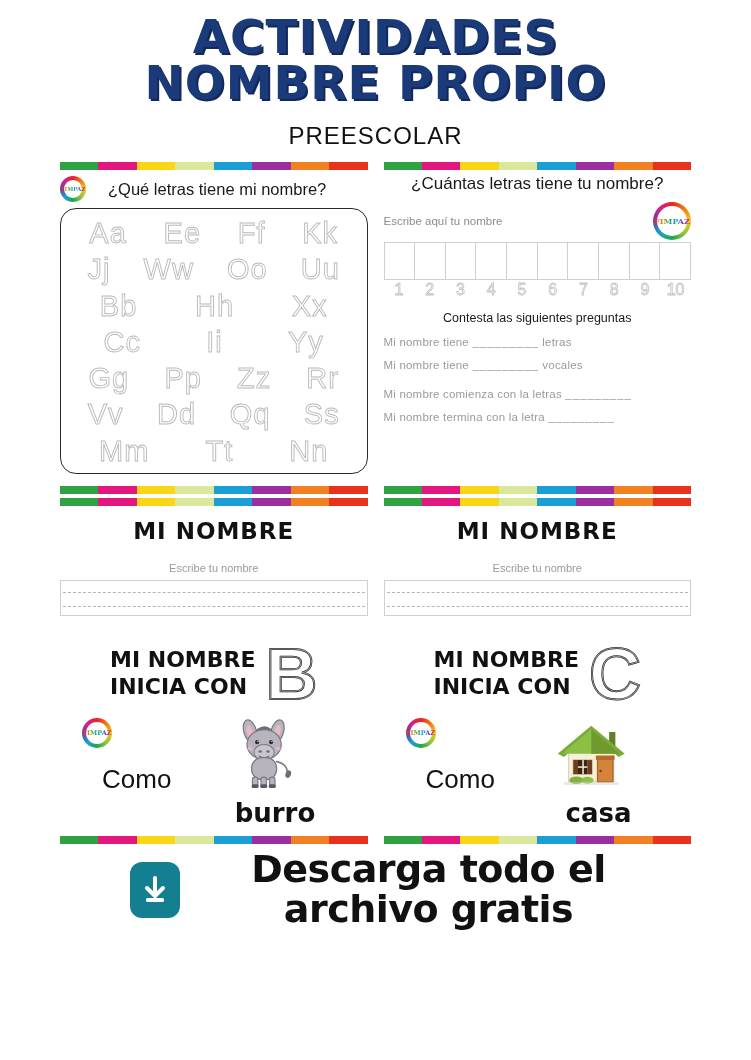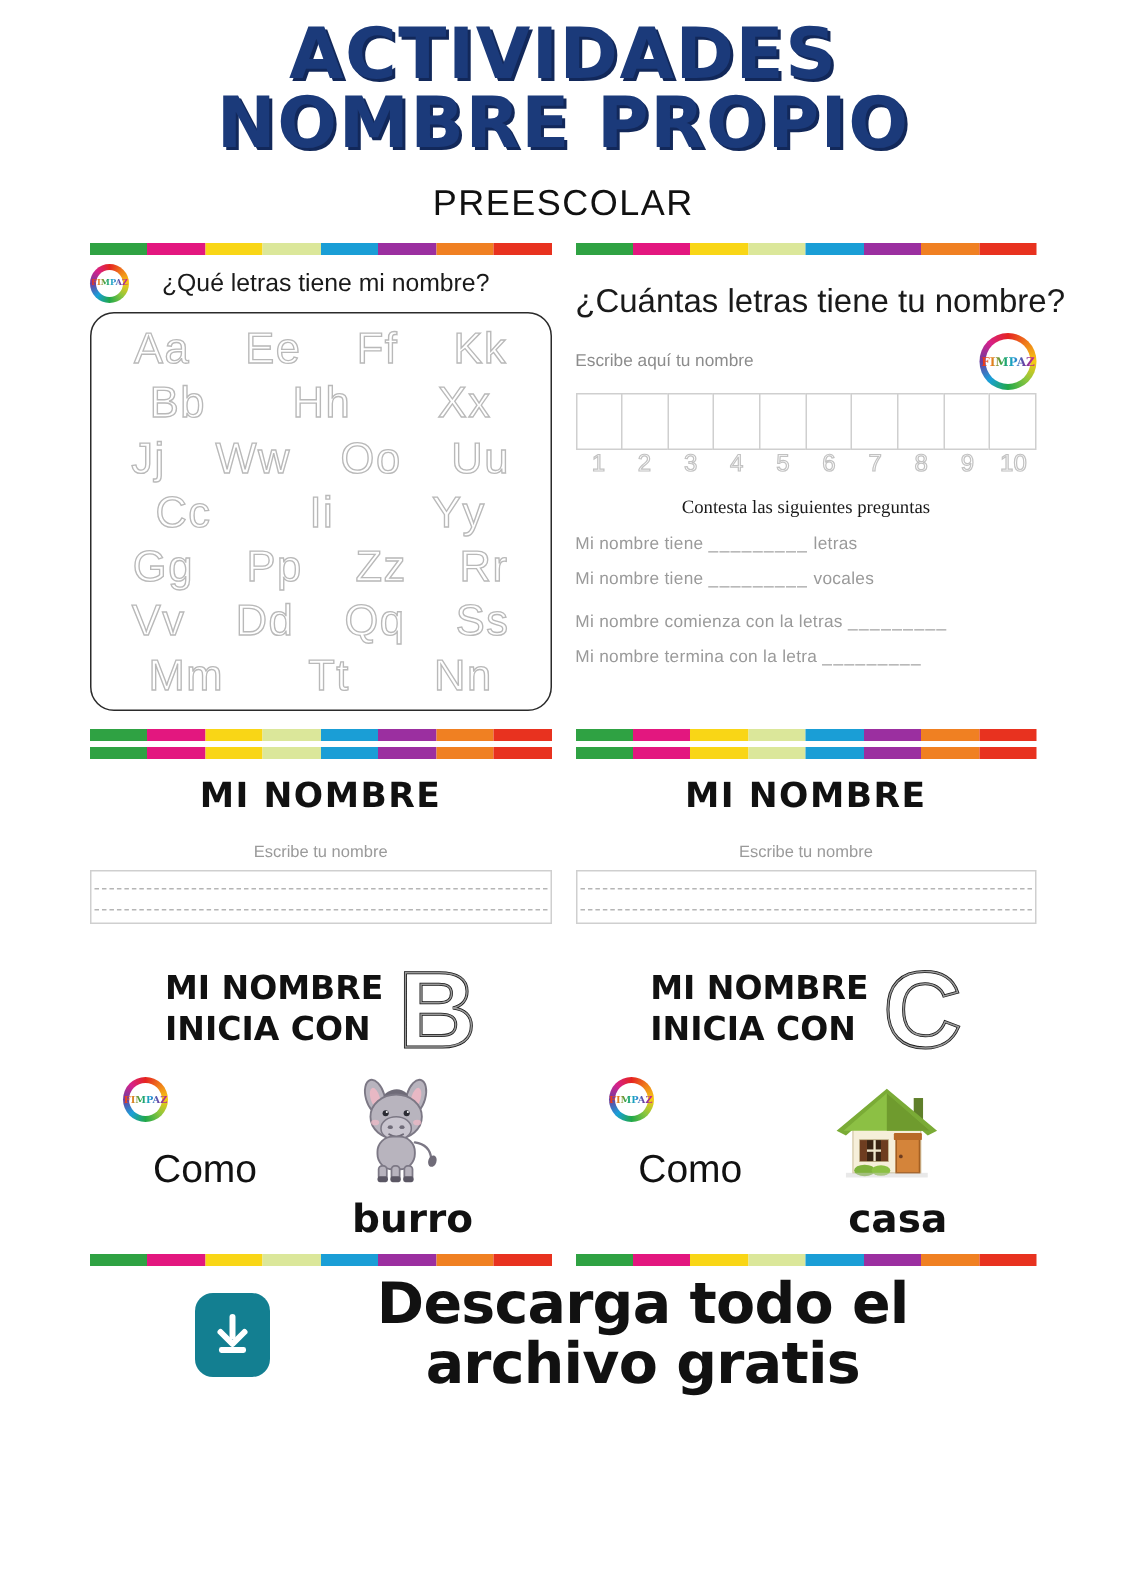--- a/index.html
+++ b/index.html
@@ -89,38 +89,38 @@
     font-family:"Liberation Sans", sans-serif;
     font-size:29px;
     color:transparent;
     -webkit-text-stroke:0.9px #b9b9b9;
     letter-spacing:1px;
     line-height:1.05;
   }
 
   
   .q-title-b {
-    text-align:center; font-size:22px; color:#1a1a1a; margin-top:18px;
+    text-align:center; font-size:17px; color:#1a1a1a; margin-top:4px;
     white-space:nowrap;
   }
   .write-label-row{ display:flex; align-items:center; justify-content:space-between; margin-top:8px; }
   .write-label{ font-size:11.5px; color:#8c8c8c; }
   .boxes { display:flex; margin-top:2px; }
   .boxes .cell { flex:1 1 0; height:38px; border:1px solid #cfcfcf; border-right:none; }
   .boxes .cell:last-child{ border-right:1px solid #cfcfcf; }
   .nums { display:flex; margin-top:1px; }
   .nums .n {
     flex:1 1 0; text-align:center;
     font-family:"Liberation Sans", sans-serif;
     font-size:16px;
     color:transparent;
     -webkit-text-stroke:0.8px #c2c2c2;
   }
   .contesta {
-    text-align:center; font-size:12.5px; color:#1a1a1a; margin-top:12px; font-weight:500;font-family:Liberation Serif, serif;
+    text-align:center; font-size:12.5px; color:#1a1a1a; margin-top:12px; font-weight:500;
   }
   .qline { font-size:11.5px; color:#9a9a9a; margin-top:11px; letter-spacing:.2px; }
   .qline .blank { letter-spacing:1px; }
   .qgap { margin-top:17px; }
 
   
   .name-title {
     text-align:center; margin-top:12px;
     font-family:"DejaVu Sans", sans-serif;
     font-size:23px; font-weight:bold; letter-spacing:1px; color:#111;
@@ -220,29 +220,29 @@
       </div>
 
       <div class="letters-box">
         <div class="lrow">
           <span class="ltr">Aa</span>
           <span class="ltr">Ee</span>
           <span class="ltr">Ff</span>
           <span class="ltr">Kk</span>
         </div>
         <div class="lrow">
-          <span class="ltr">Bb</span>
-          <span class="ltr">Hh</span>
-          <span class="ltr">Xx</span>
-        </div>
-        <div class="lrow">
           <span class="ltr">Jj</span>
           <span class="ltr">Ww</span>
           <span class="ltr">Oo</span>
           <span class="ltr">Uu</span>
+        </div>
+        <div class="lrow">
+          <span class="ltr">Bb</span>
+          <span class="ltr">Hh</span>
+          <span class="ltr">Xx</span>
         </div>
         <div class="lrow">
           <span class="ltr">Cc</span>
           <span class="ltr">Ii</span>
           <span class="ltr">Yy</span>
         </div>
         <div class="lrow">
           <span class="ltr">Gg</span>
           <span class="ltr">Pp</span>
           <span class="ltr">Zz</span>

